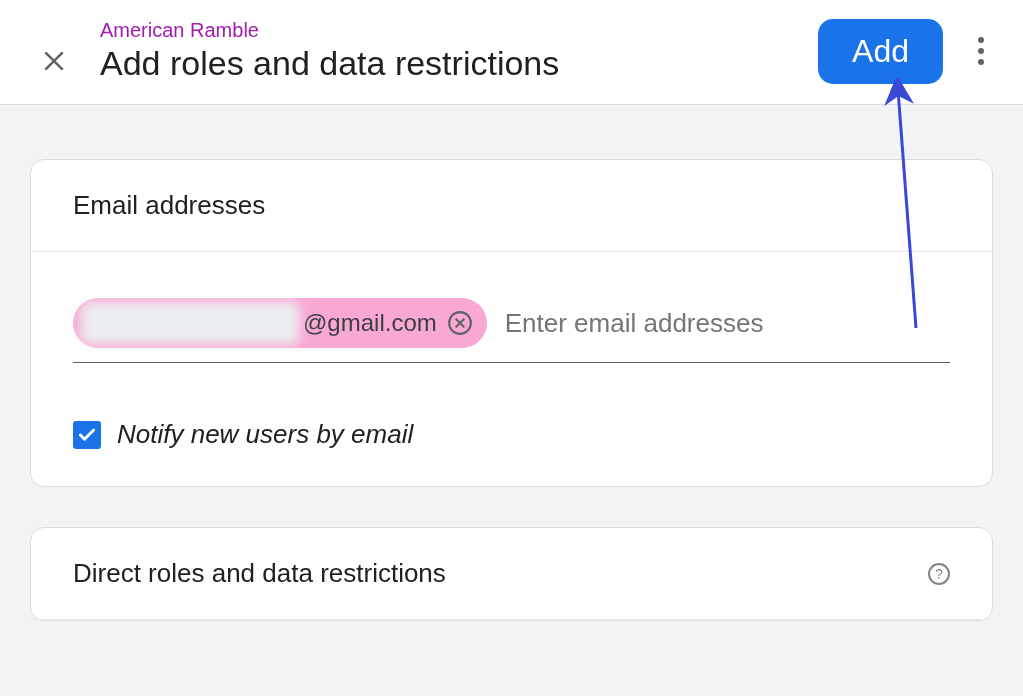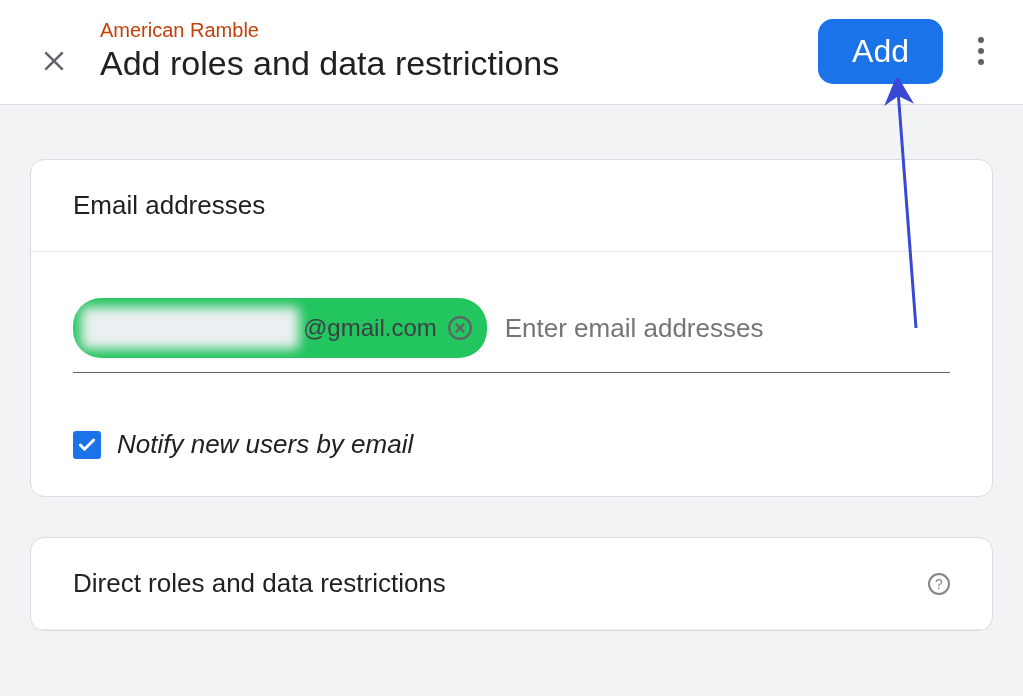--- a/index.html
+++ b/index.html
@@ -35,21 +35,21 @@
     }
     .close-btn svg {
       width: 26px;
       height: 26px;
     }
     .header-titles {
       flex: 1;
     }
     .breadcrumb {
       font-size: 20px;
-      color: #c2410c;
+      color: #a21caf;
       margin-bottom: 2px;
     }
     .page-title {
       font-size: 34px;
       color: #202124;
       font-weight: 400;
     }
     .add-btn {
       background: #1a73e8;
       color: #fff;
@@ -118,25 +118,25 @@
     .email-input-row {
       display: flex;
       align-items: center;
       border-bottom: 1px solid #5f6368;
       padding-bottom: 14px;
       margin-bottom: 56px;
     }
     .email-chip {
       display: flex;
       align-items: center;
-      background: #22c55e;
+      background: #f9a8d4;
       border-radius: 28px;
       padding: 8px 14px 8px 8px;
       margin-right: 18px;
-      height: 60px;
+      height: 50px;
     }
     .chip-blur {
       width: 218px;
       height: 42px;
       background: #eceff1;
       border-radius: 4px;
       filter: blur(6px);
       margin-right: 4px;
     }
     .chip-text {

